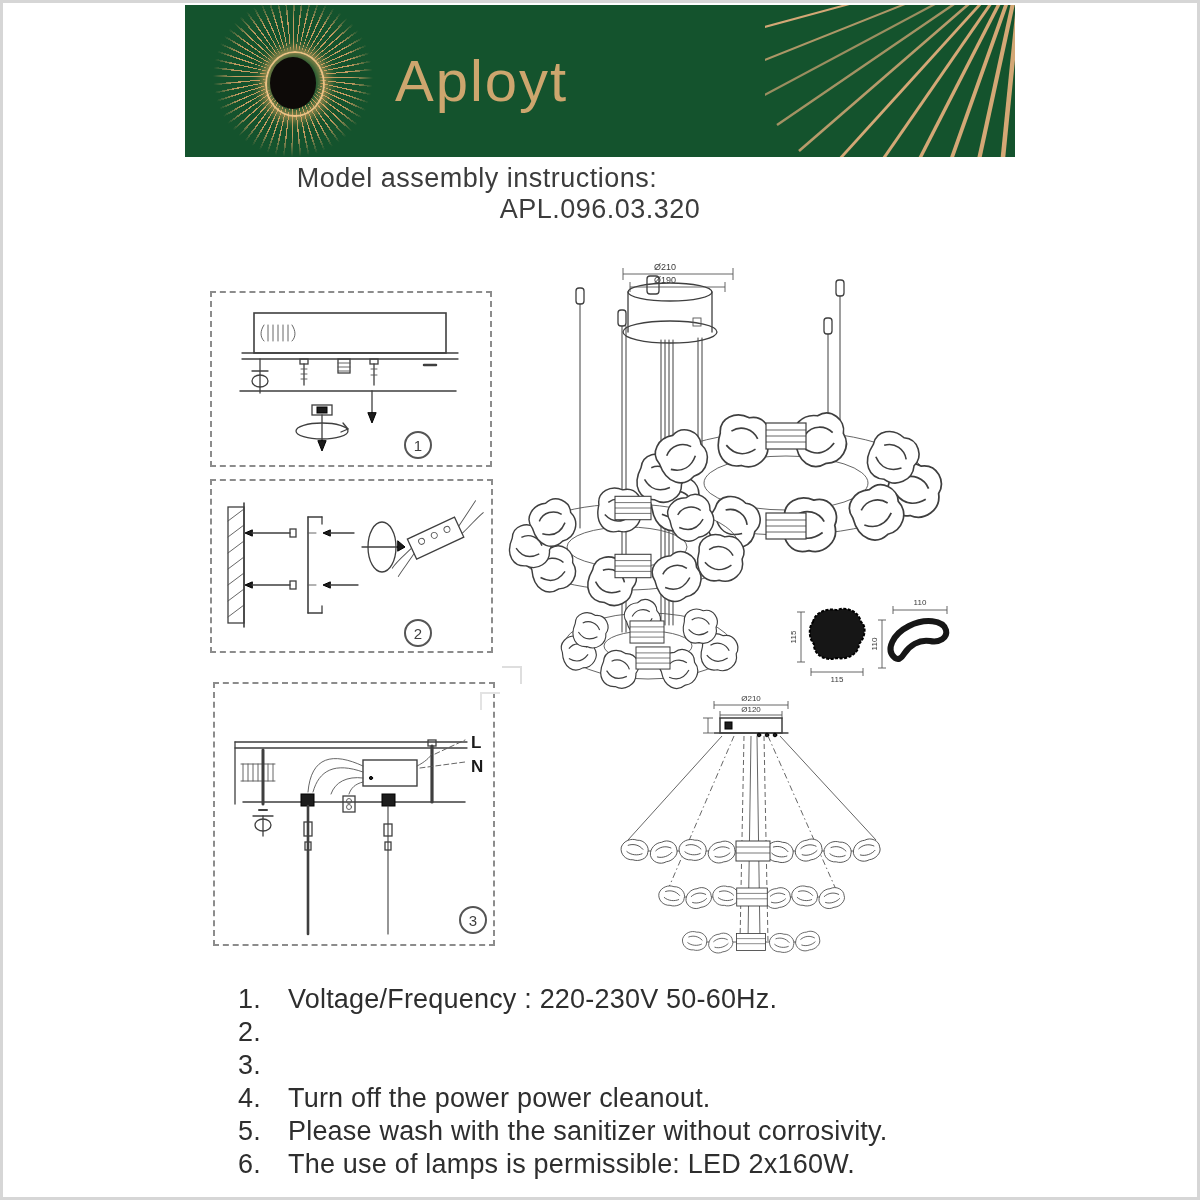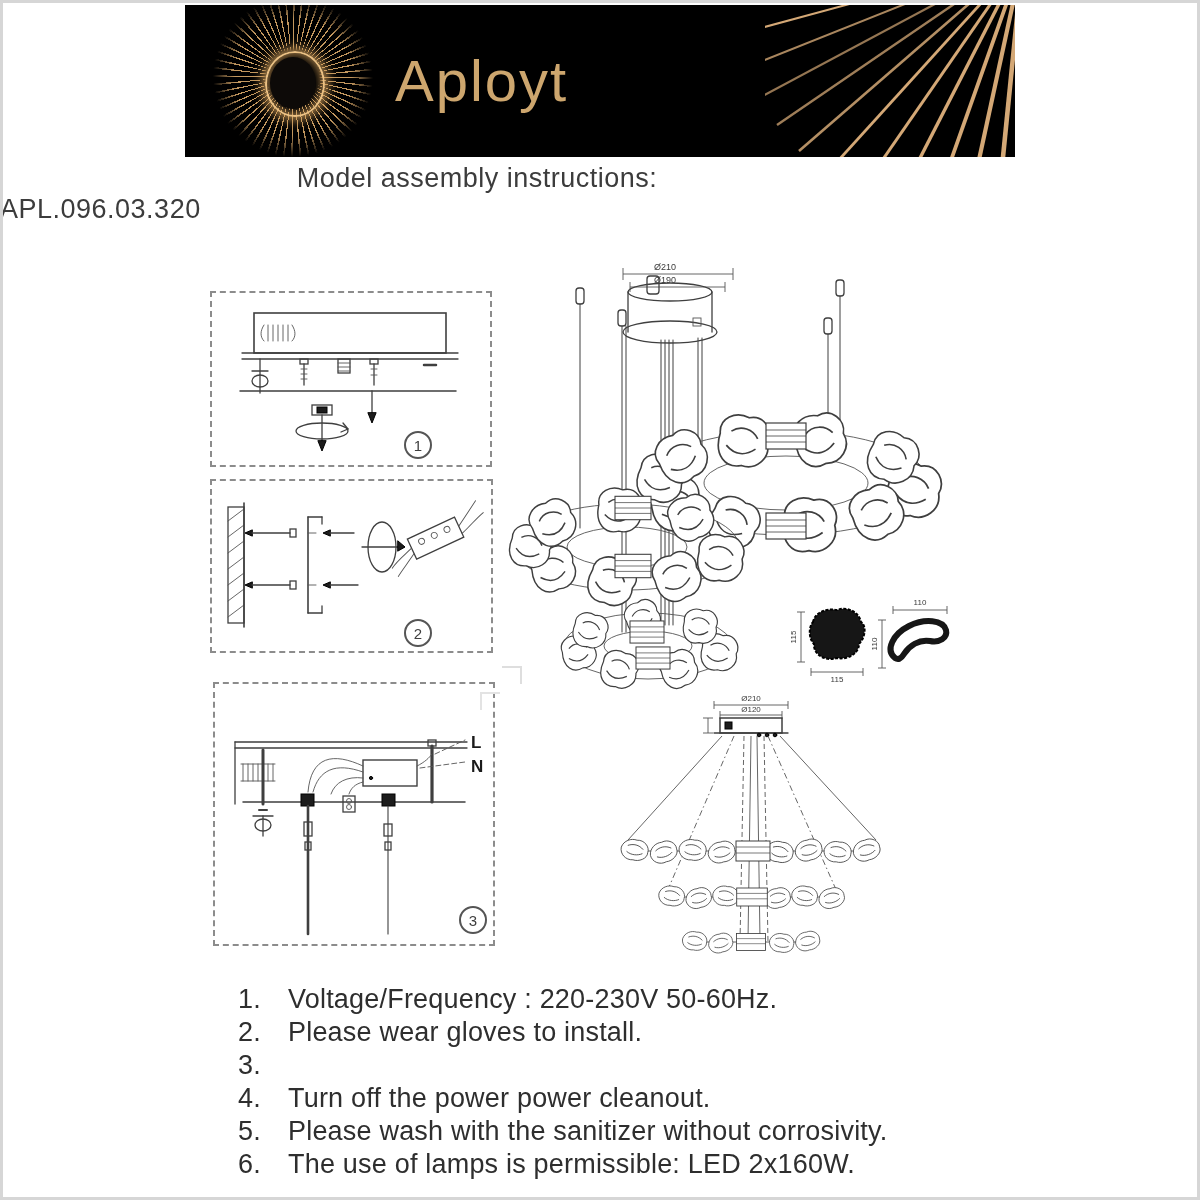--- a/index.html
+++ b/index.html
@@ -1,35 +1,35 @@
 <!DOCTYPE html>
 <html><head>
 <meta charset="utf-8">
 <style>
   html,body{margin:0;padding:0;background:#ffffff;}
   body{width:1200px;height:1200px;position:relative;overflow:hidden;
        font-family:"Liberation Sans",sans-serif;}
   .page-frame{position:absolute;inset:0;border:3px solid #d6d6d6;pointer-events:none;z-index:50;}
 
   
-  .header{position:absolute;left:185px;top:5px;width:830px;height:152px;background:#000000;overflow:hidden;}
+  .header{position:absolute;left:185px;top:5px;width:830px;height:152px;background:#14532d;overflow:hidden;}
   .sunburst{position:absolute;left:23px;top:-13px;width:170px;height:170px;border-radius:50%;
     background:repeating-conic-gradient(from 0deg, rgba(206,160,100,.95) 0deg 1.3deg, rgba(13,10,8,0) 1.3deg 6deg);
     -webkit-mask:radial-gradient(circle, transparent 0 26px, #000 30px 58px, transparent 80px);
             mask:radial-gradient(circle, transparent 0 26px, #000 30px 58px, transparent 80px);}
   .sun-glow{position:absolute;left:80px;top:46px;width:56px;height:62px;border-radius:50%;
     border:2px solid #ecc183;box-shadow:0 0 12px 3px rgba(222,168,95,.85), inset 0 0 8px 2px rgba(222,168,95,.7);}
   .sun-core{position:absolute;left:85px;top:52px;width:46px;height:52px;border-radius:50%;background:#0d0a08;}
   .brand{position:absolute;left:210px;top:42px;font-size:58px;font-weight:400;letter-spacing:2px;color:#cda66e;}
   .rays{position:absolute;right:0;top:0;}
 
   
   .doc-title{position:absolute;left:0;top:163px;width:954px;text-align:center;
     font-size:27px;color:#3c3c3c;letter-spacing:.5px;}
-  .doc-model{position:absolute;left:0;top:194px;width:1200px;
+  .doc-model{position:absolute;left:0;top:194px;width:1200px;text-align:center;
     font-size:27px;color:#3c3c3c;letter-spacing:.5px;}
 
   
   .stepbox{position:absolute;border:2px dashed #8c8c8c;background:#fff;}
   .box1{left:210px;top:291px;width:278px;height:172px;}
   .box2{left:210px;top:479px;width:279px;height:170px;}
   .box3{left:213px;top:682px;width:278px;height:260px;}
   .stepnum{position:absolute;width:24px;height:24px;border:2px solid #555;border-radius:50%;
     color:#3e3e3e;font-size:15px;display:flex;align-items:center;justify-content:center;background:#fff;}
 
@@ -467,21 +467,20 @@
   </g>
 </svg>
 
 <ol class="instructions">
   <li>
     <span class="num">1.</span>
     <span class="txt">Voltage/Frequency : 220-230V 50-60Hz.</span>
   </li>
   <li>
     <span class="num">2.</span>
-    <span class="txt">Please wear gloves to install.</span>
   </li>
   <li>
     <span class="num">3.</span>
   </li>
   <li>
     <span class="num">4.</span>
     <span class="txt">Turn off the power power cleanout.</span>
   </li>
   <li>
     <span class="num">5.</span>

